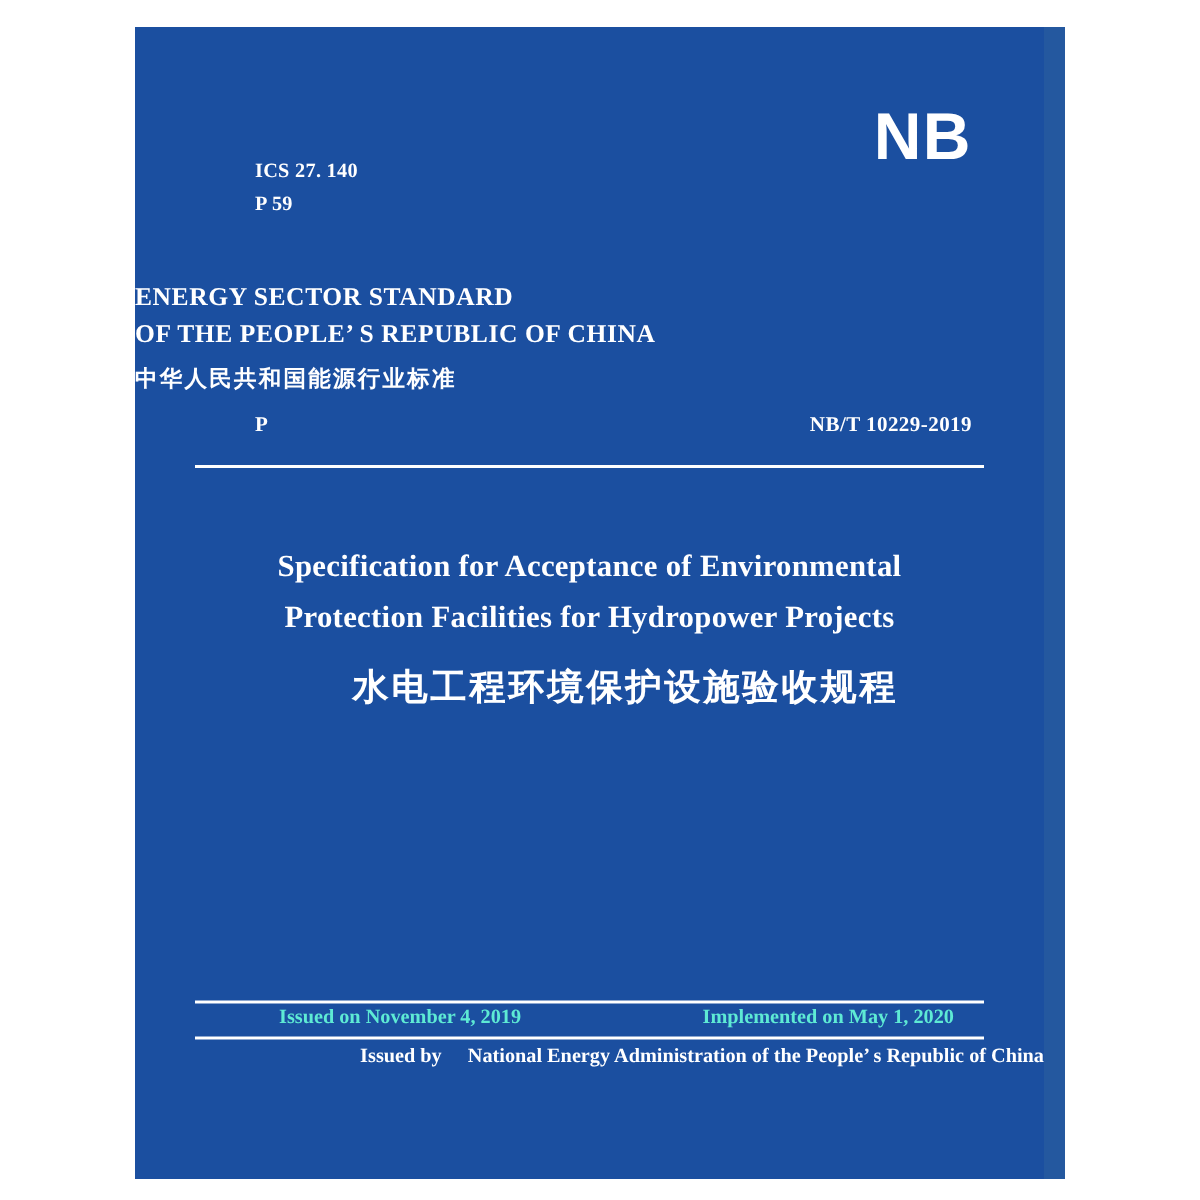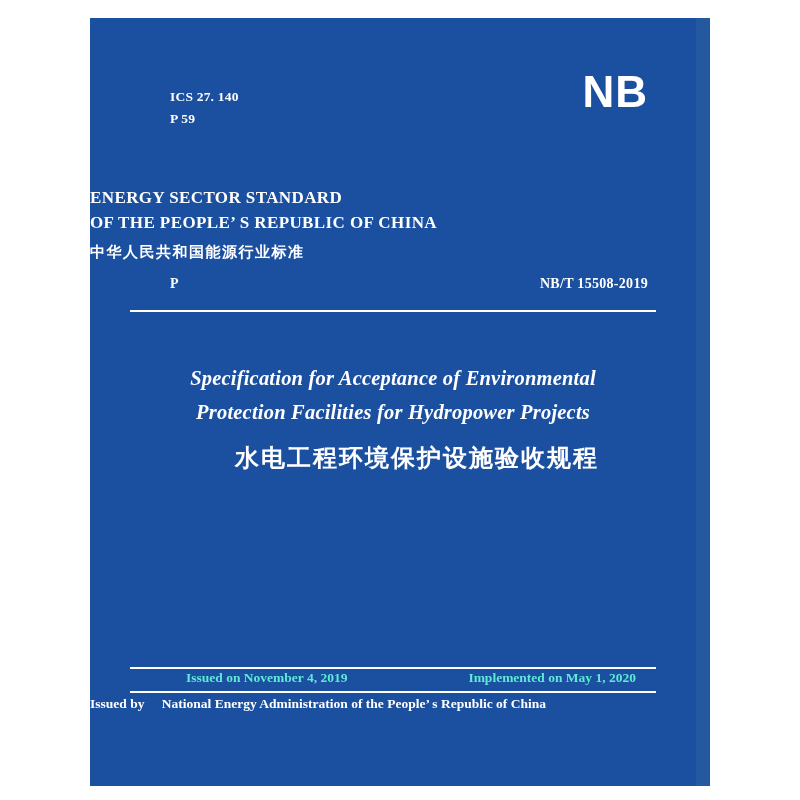--- a/index.html
+++ b/index.html
@@ -47,21 +47,21 @@
     left: 0;
     top: 0;
     width: 606px;
     height: 768px;
   }
 
   
   .ics-block {
     position: absolute;
     left: 80px;
-    top: 68px;
+    top: 85px;
     color: #ffffff;
     font-weight: bold;
     font-size: 13.5px;
     line-height: 1.65;
     letter-spacing: 0.2px;
   }
 
   
   .nb-logo {
     position: absolute;
@@ -151,21 +151,20 @@
     top: 344px;
     width: 606px;
     text-align: center;
     color: #ffffff;
   }
   .title-en {
     font-weight: bold;
     font-size: 20.5px;
     line-height: 1.65;
     letter-spacing: 0.2px;
-    font-style: italic;
   }
   .title-cn {
     font-family: "DejaVu Sans", sans-serif;
     font-weight: bold;
     font-size: 24px;
     letter-spacing: 2px;
     margin-top: 12px;
     margin-left: 48px;
   }
 
@@ -191,21 +190,21 @@
     top: 0;
     margin-left: 48px;
   }
 
   
   .issuer-row {
     position: absolute;
     left: 0;
     top: 678px;
     width: 606px;
-    text-align: left;
+    text-align: right;
     color: #ffffff;
     font-weight: bold;
     font-size: 13.5px;
   }
   .issuer-by {
     margin-right: 14px;
   }
 </style>
 </head>
 <body>
@@ -225,21 +224,21 @@
       <div class="nb-logo">NB</div>
 
       <div class="std-header">
         <div class="en1">ENERGY SECTOR STANDARD</div>
         <div class="en2">OF THE PEOPLE’ S REPUBLIC OF CHINA</div>
         <div class="cn">中华人民共和国能源行业标准</div>
       </div>
 
       <div class="desig-row">
         <span class="desig-left">P</span>
-        <span class="desig-right">NB/T 15508-2019</span>
+        <span class="desig-right">NB/T 10229-2019</span>
       </div>
 
       <div class="rule rule-top"></div>
 
       <div class="title-block">
         <div class="title-en">Specification for Acceptance of Environmental</div>
         <div class="title-en">Protection Facilities for Hydropower Projects</div>
         <div class="title-cn">水电工程环境保护设施验收规程</div>
       </div>
 

